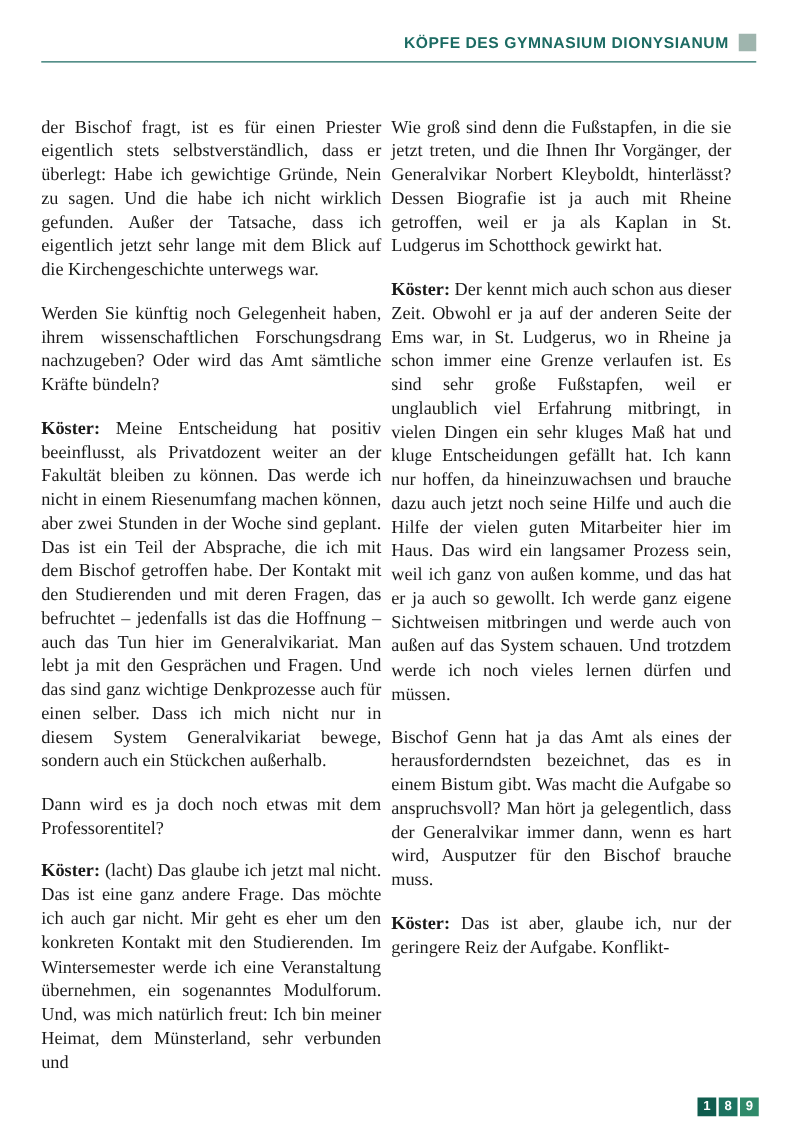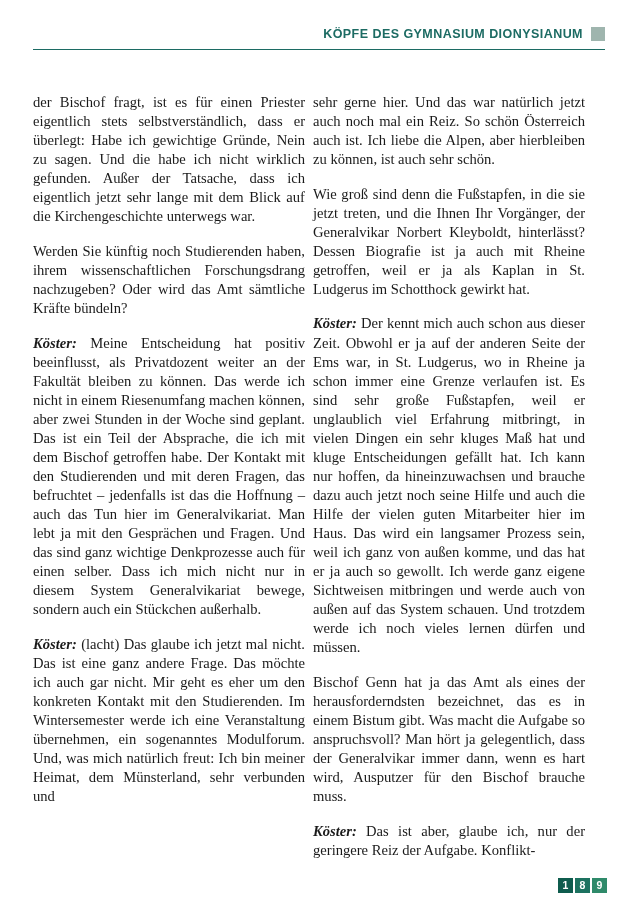--- a/index.html
+++ b/index.html
@@ -80,21 +80,20 @@
     text-align: justify;
     text-justify: inter-word;
     hyphens: manual;
     -webkit-hyphens: manual;
   }
   .col p:last-child {
     margin-bottom: 0;
   }
   .speaker {
     font-weight: bold;
-    font-style: italic;
   }
 
   
   .folio {
     position: absolute;
     bottom: 14px;
     right: 31px;
     display: flex;
     gap: 2px;
   }
@@ -122,26 +121,26 @@
   <div class="running-head">
     <span class="running-head-title" style="color: rgb(28, 107, 99);">KÖPFE DES GYMNASIUM DIONYSIANUM</span>
     <span class="head-square" style="background: rgb(159, 181, 174);"></span>
   </div>
 
   <div class="head-rule" style="background: rgb(28, 107, 99);"></div>
 
   <div class="columns">
     <div class="col" id="col-left">
         <p><span>der Bischof fragt, ist es für einen Priester eigentlich stets selbstverständlich, dass er überlegt: Habe ich gewichtige Grün­de, Nein zu sagen. Und die habe ich nicht wirklich gefunden. Außer der Tatsache, dass ich eigentlich jetzt sehr lange mit dem Blick auf die Kirchengeschichte un­terwegs war.</span></p>
-        <p><span>Werden Sie künftig noch Studierenden haben, ihrem wissenschaftlichen For­schungsdrang nachzugeben? Oder wird das Amt sämtliche Kräfte bündeln?</span></p>
+        <p><span>Werden Sie künftig noch Gelegenheit haben, ihrem wissenschaftlichen For­schungsdrang nachzugeben? Oder wird das Amt sämtliche Kräfte bündeln?</span></p>
         <p><span class="speaker">Köster:</span><span> Meine Entscheidung hat posi­tiv beeinflusst, als Privatdozent weiter an der Fakultät bleiben zu können. Das werde ich nicht in einem Riesenumfang machen können, aber zwei Stunden in der Woche sind geplant. Das ist ein Teil der Absprache, die ich mit dem Bischof getroffen habe. Der Kontakt mit den Stu­dierenden und mit deren Fragen, das befruchtet – jedenfalls ist das die Hoff­nung – auch das Tun hier im Generalvi­kariat. Man lebt ja mit den Gesprächen und Fragen. Und das sind ganz wichtige Denkprozesse auch für einen selber. Dass ich mich nicht nur in diesem System Ge­neralvikariat bewege, sondern auch ein Stückchen außerhalb.</span></p>
+        <p><span>Dann wird es ja doch noch etwas mit dem Professorentitel?</span></p>
         <p><span class="speaker">Köster:</span><span> (lacht) Das glaube ich jetzt mal nicht. Das ist eine ganz andere Frage. Das möchte ich auch gar nicht. Mir geht es eher um den konkreten Kontakt mit den Studierenden. Im Wintersemester werde ich eine Veranstaltung übernehmen, ein sogenanntes Modulforum. Und, was mich natürlich freut: Ich bin meiner Heimat, dem Münsterland, sehr verbunden und</span></p>
       </div>
     <div class="col" id="col-right">
-        <p><span>sehr gerne hier. Und das war natürlich jetzt auch noch mal ein Reiz. So schön Österreich auch ist. Ich liebe die Alpen, aber hierbleiben zu können, ist auch sehr schön.</span></p>
         <p><span>Wie groß sind denn die Fußstapfen, in die sie jetzt treten, und die Ihnen Ihr Vor­gänger, der Generalvikar Norbert Kley­boldt, hinterlässt? Dessen Biografie ist ja auch mit Rheine getroffen, weil er ja als Kaplan in St. Ludgerus im Schotthock gewirkt hat.</span></p>
         <p><span class="speaker">Köster:</span><span> Der kennt mich auch schon aus dieser Zeit. Obwohl er ja auf der anderen Seite der Ems war, in St. Ludgerus, wo in Rheine ja schon immer eine Grenze ver­laufen ist. Es sind sehr große Fußstapfen, weil er unglaublich viel Erfahrung mit­bringt, in vielen Dingen ein sehr kluges Maß hat und kluge Entscheidungen ge­fällt hat. Ich kann nur hoffen, da hinein­zuwachsen und brauche dazu auch jetzt noch seine Hilfe und auch die Hilfe der vielen guten Mitarbeiter hier im Haus. Das wird ein langsamer Prozess sein, weil ich ganz von außen komme, und das hat er ja auch so gewollt. Ich werde ganz eigene Sichtweisen mitbringen und wer­de auch von außen auf das System schau­en. Und trotzdem werde ich noch vieles lernen dürfen und müssen.</span></p>
         <p><span>Bischof Genn hat ja das Amt als eines der herausforderndsten bezeichnet, das es in einem Bistum gibt. Was macht die Auf­gabe so anspruchsvoll? Man hört ja ge­legentlich, dass der Generalvikar immer dann, wenn es hart wird, Ausputzer für den Bischof brauche muss.</span></p>
         <p><span class="speaker">Köster:</span><span> Das ist aber, glaube ich, nur der geringere Reiz der Aufgabe. Konflikt-</span></p>
       </div>
   </div>
 
   <div class="folio">
     <span class="folio-digit d0" style="background: rgb(15, 92, 78);">1</span>
     <span class="folio-digit d1" style="background: rgb(29, 114, 96);">8</span>

